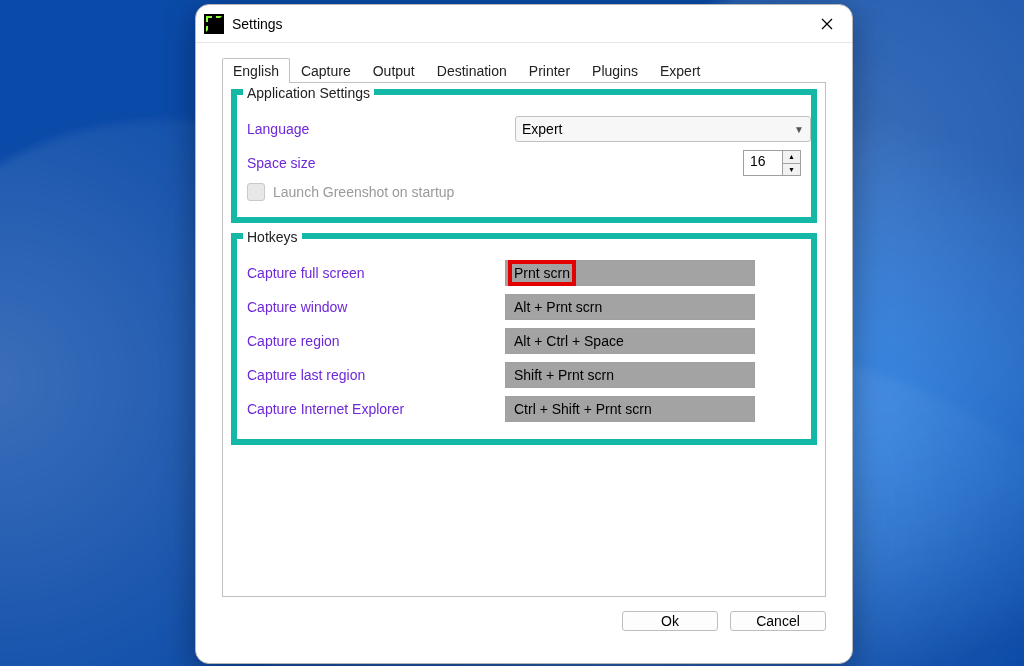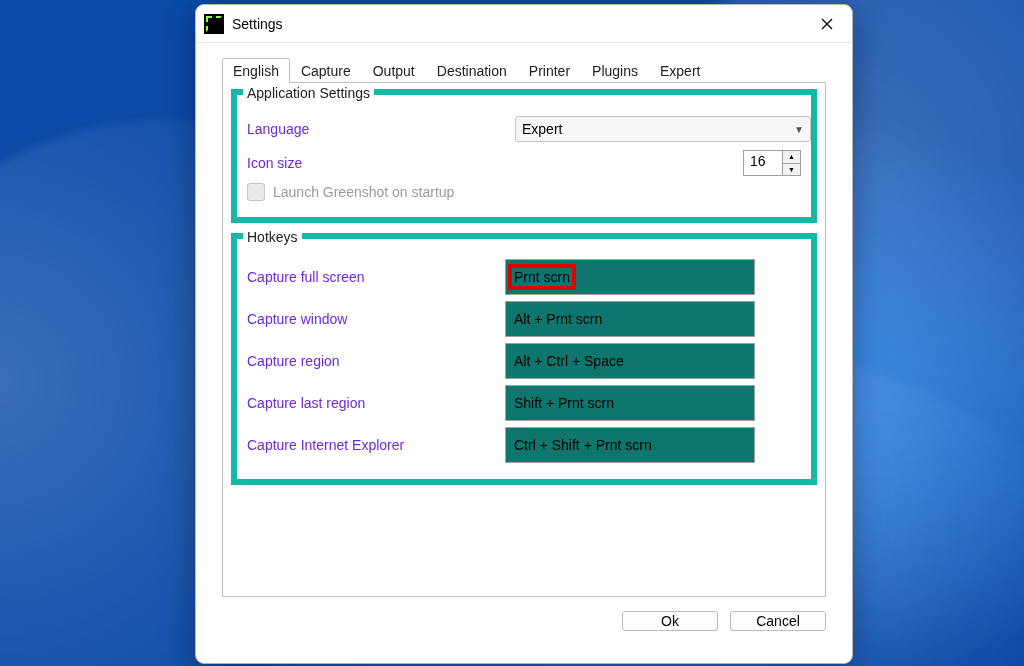--- a/index.html
+++ b/index.html
@@ -25,21 +25,21 @@
       background: radial-gradient(ellipse at 30% 30%, rgba(255,255,255,0.2), rgba(20,100,220,0) 60%);
       transform-origin: center;
       filter: blur(4px);
     }
     .window {
       position: absolute;
       left: 195px; top: 4px;
       width: 658px; height: 660px;
       background: #fff;
       border: 1px solid #b6b6b6;
-      border-radius: 9px;
+      border-radius: 14px;
       box-shadow: 0 8px 32px rgba(0,0,0,0.35);
       display: flex; flex-direction: column;
     }
     .titlebar {
       height: 38px;
       display: flex; align-items: center;
       padding: 0 2px 0 8px;
       border-bottom: 1px solid #e6e6e6;
     }
     .app-icon {
@@ -163,23 +163,23 @@
       display: flex; align-items: center; justify-content: center;
       font-size: 13px; color: #fff;
     }
     .checkbox.disabled { background: #e8e8e8; border-color: #c8c8c8; color: #b8b8b8; }
     .checkbox.checked { background: #0067c0; border-color: #0067c0; }
     .checkbox.checked::after { content: "✓"; }
     .checkbox-label { color: #000; }
     .checkbox-row.disabled .checkbox-label { color: #9a9a9a; }
     .hotkey-input {
       width: 250px;
-      height: 36px;
+      height: 26px;
       border: 1px solid #a0a0a0;
-      background: #0f766e;
+      background: #a3a3a3;
       padding: 2px 6px;
       display: flex; align-items: center;
     }
     .hk-value-wrap {
       display: inline-block;
       padding: 1px 2px;
     }
     .highlighted {
       outline: 4px solid #e20000;
     }
@@ -238,21 +238,21 @@
         <div class="row-label">Language</div>
         <div class="row-control">
           <div class="select" style="width:296px">
             <span>Expert</span>
             <span class="chevron">▼</span>
           </div>
         </div>
       </div>
 
       <div class="row">
-        <div class="row-label">Icon size</div>
+        <div class="row-label">Space size</div>
         <div class="row-control">
           <div class="number-input">
             <div class="num-field">16</div>
             <div class="spinner">
               <div class="spin-up">▲</div>
               <div class="spin-down">▼</div>
             </div>
           </div>
         </div>
       </div>

